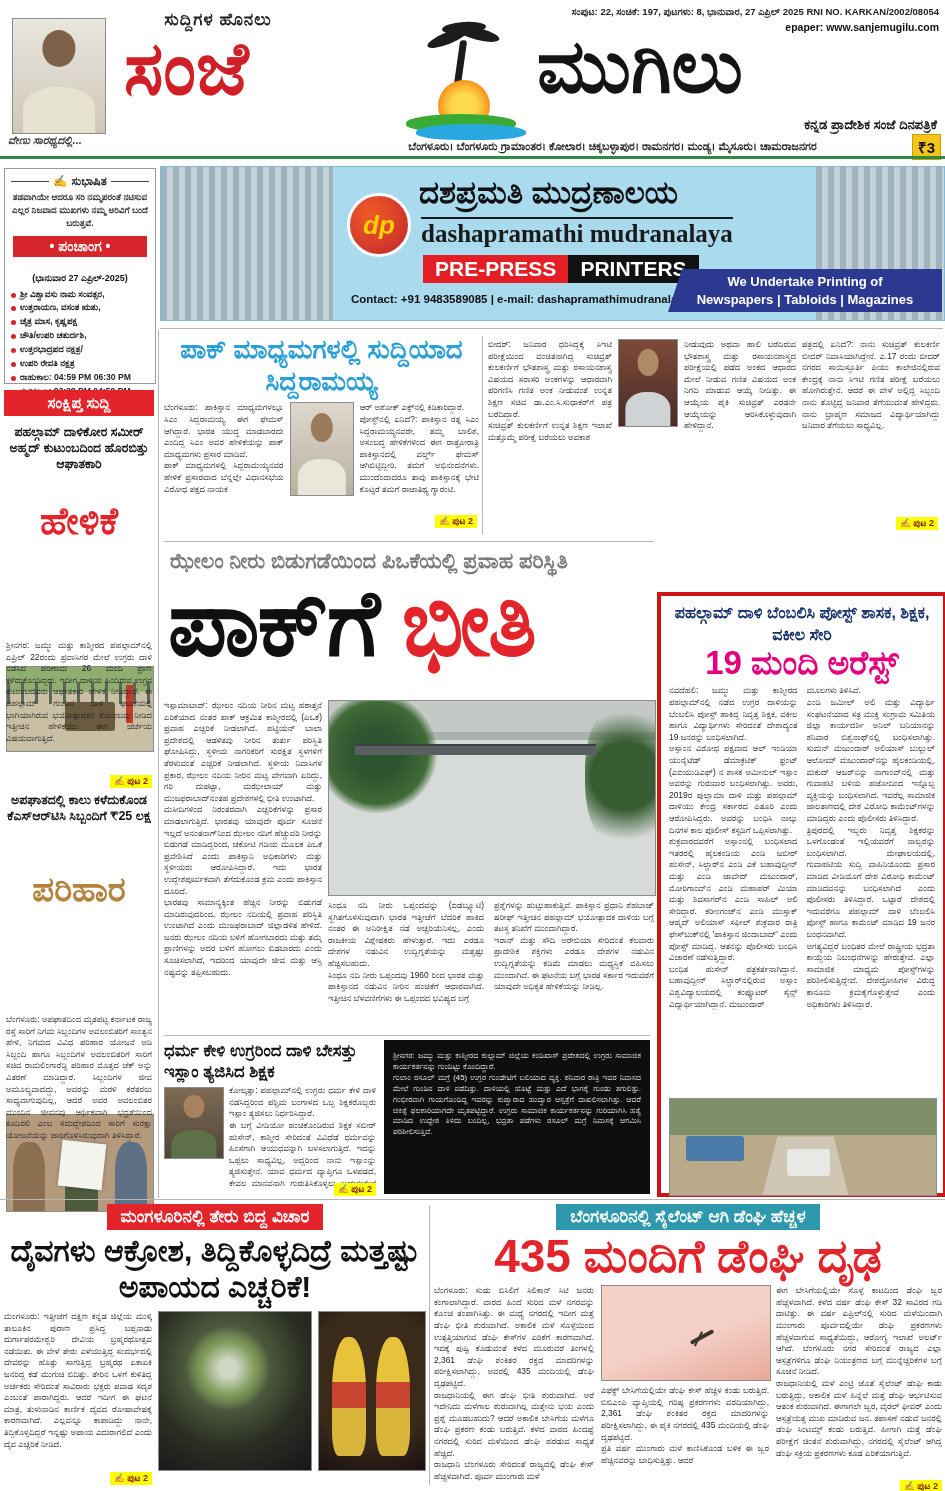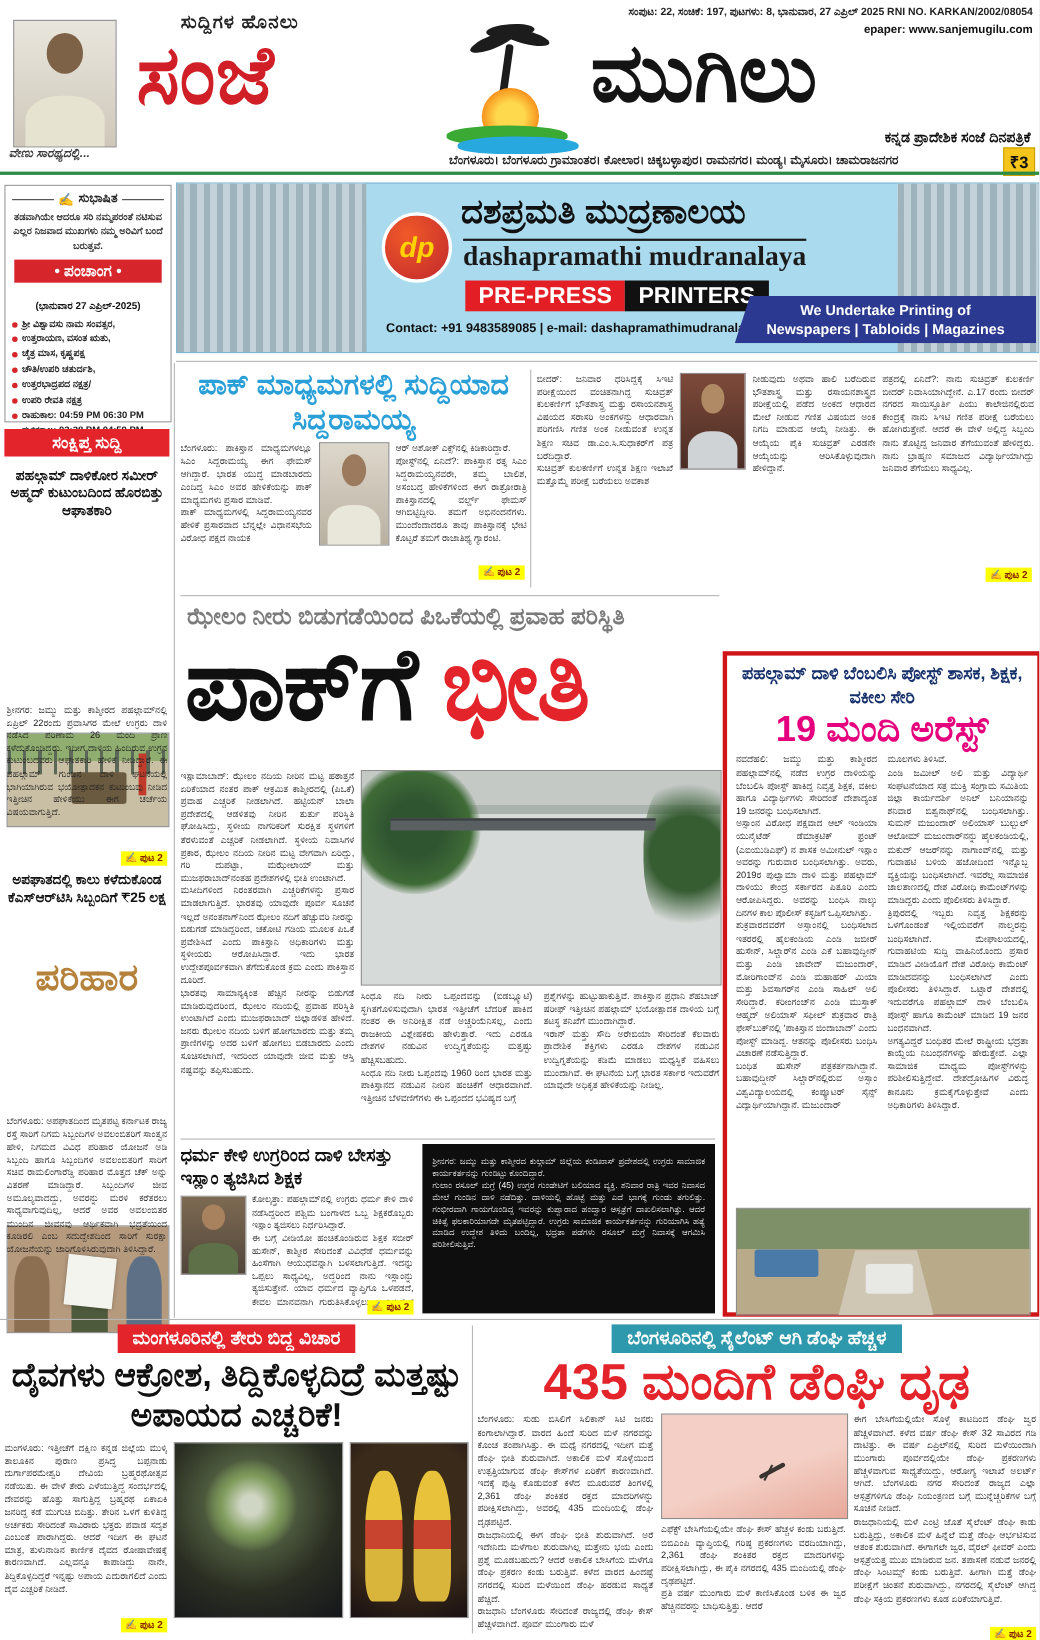--- a/index.html
+++ b/index.html
@@ -201,20 +201,21 @@
       <li>ಉಪರಿ ರೇವತಿ ನಕ್ಷತ್ರ</li>
       <li>ರಾಹುಕಾಲ: 04:59 PM 06:30 PM</li>
       <li>ಗುಳಿಕಕಾಲ: 03:28 PM 04:59 PM</li>
       <li>ಯಮಗಂಡಕಾಲ: 12:27 PM 01:58 PM</li>
     </ul>
   </div>
 
   <div class="abs briefs-head ctr" style="left:4px;top:390px;width:150px;padding:4px 0;">ಸಂಕ್ಷಿಪ್ತ ಸುದ್ದಿ</div>
 
   <div class="abs brief-hl ctr" style="left:4px;top:424px;width:150px;">ಪಹಲ್ಗಾಮ್ ದಾಳಿಕೋರ ಸಮೀರ್ ಅಹ್ಮದ್ ಕುಟುಂಬದಿಂದ ಹೊರಬಿತ್ತು ಆಘಾತಕಾರಿ</div>
+  <div class="abs big-red ctr" style="left:4px;top:502px;width:150px;text-align:center;">ಹೇಳಿಕೆ</div>
   <div class="abs photo pahl" style="left:6px;top:550px;width:146px;height:84px;">
     <span class="fence"></span>
     <span class="mach"></span>
     <span class="flag"></span>
   </div>
   <div class="abs body-txt jst" style="left:6px;top:640px;width:146px;height:132px;">ಶ್ರೀನಗರ: ಜಮ್ಮು ಮತ್ತು ಕಾಶ್ಮೀರದ ಪಹಲ್ಗಾಮ್‌ನಲ್ಲಿ ಏಪ್ರಿಲ್ 22ರಂದು ಪ್ರವಾಸಿಗರ ಮೇಲೆ ಉಗ್ರರು ದಾಳಿ ನಡೆಸಿದ ಪರಿಣಾಮ 26 ಮಂದಿ ಪ್ರಾಣ ಕಳೆದುಕೊಂಡಿದ್ದರು. ಇದೀಗ ದಾಳಿಯ ಹಿಂದಿರುವ ಉಗ್ರನ ಕುಟುಂಬದವರು ಆಘಾತಕಾರಿ ಹೇಳಿಕೆ ನೀಡಿದ್ದಾರೆ. ಈ ಪಹಲ್ಗಾಮ್ ಗುಂಡಿನ ದಾಳಿ ಘಟನೆಯಲ್ಲಿ ಭಾಗಿಯಾಗಿರುವ ಭಯೋತ್ಪಾದಕನ ಕುಟುಂಬವು ನೀಡಿದ ಇತ್ತೀಚಿನ ಹೇಳಿಕೆಯು ಈಗ ಚರ್ಚೆಯ ವಿಷಯವಾಗುತ್ತಿದೆ.</div>
   <div class="abs" style="left:110px;top:770px;">
     <span class="pg"><i class="pg-ic">✍</i><b>ಪುಟ 2</b></span>
   </div>
 

